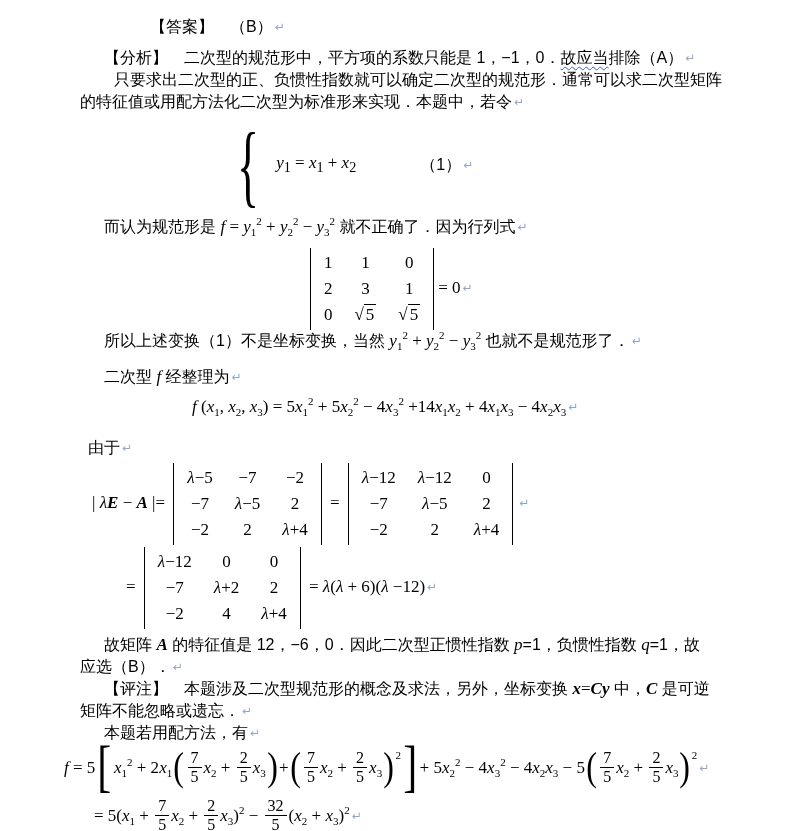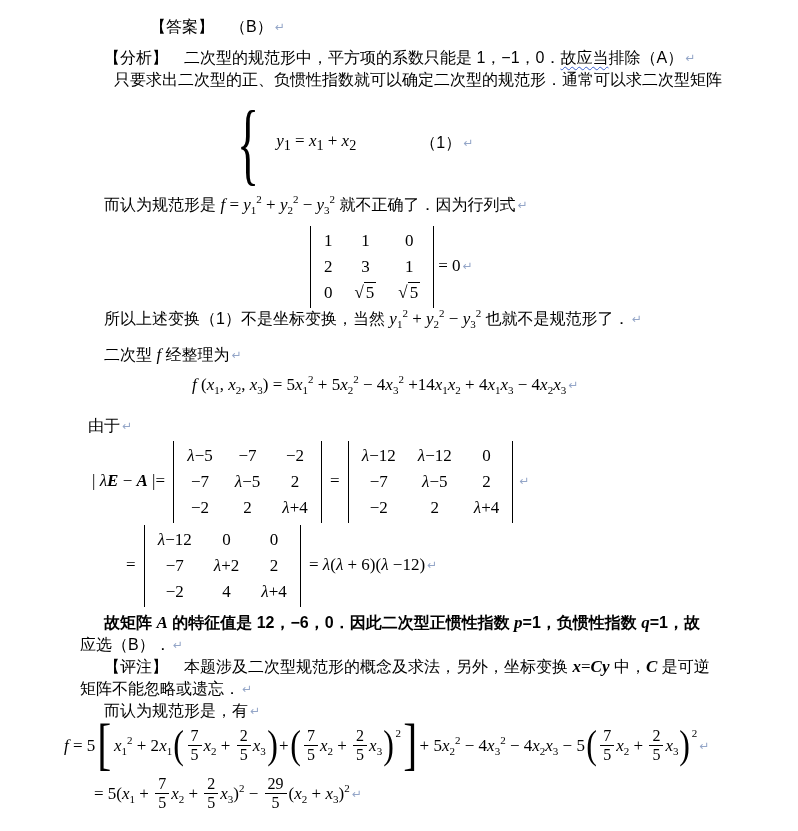--- a/index.html
+++ b/index.html
@@ -45,33 +45,34 @@
   [data-name="line-body-1"]{padding-left:34px;}
   [data-name="equation-system"]{margin-top:10px;padding-left:152px;height:84px;}
   [data-name="line-incorrect-form"]{margin-top:9px;padding-left:24px;}
   [data-name="determinant-zero"]{margin-top:10px;padding-left:226px;}
   [data-name="line-conclusion-transform"]{padding-left:24px;}
   [data-name="line-f-intro"]{margin-top:14px;padding-left:24px;}
   [data-name="formula-f-expanded"]{margin-top:8px;padding-left:112px;}
   [data-name="line-youyu"]{margin-top:19px;padding-left:8px;}
   [data-name="lambda-det-line-1"]{margin-top:4px;padding-left:12px;}
   [data-name="lambda-det-line-2"]{margin-top:2px;padding-left:46px;}
-  [data-name="line-eigenvalues"]{margin-top:5px;padding-left:24px;font-weight:bold;}
+  [data-name="line-eigenvalues"]{margin-top:5px;padding-left:24px;}
   [data-name="line-remark"]{padding-left:24px;}
   [data-name="line-peifang-intro"]{padding-left:24px;}
   [data-name="formula-completing-square"]{margin-top:7px;margin-left:-16px;}
   [data-name="formula-completing-square-2"]{margin-top:12px;padding-left:14px;}
 </style>
 </head>
 <body>
 
 <div class="page" id="doc" data-name="document-page">
     <div class="blk" data-name="line-answer"><span class="cn" data-name="text-run">【答案】　（B）</span><span class="pm" data-name="paragraph-mark-icon" style="color:#94a6c8">↵</span></div>
     <div class="blk" data-name="line-analysis"><span class="cn" data-name="text-run">【分析】　二次型的规范形中，平方项的系数只能是 1，−1，0．</span><span class="cn wv" data-name="spellcheck-flagged-text" style="text-decoration-color:#3a5fcd">故应当</span><span class="cn" data-name="text-run">排除（A）</span><span class="pm" data-name="paragraph-mark-icon" style="color:#94a6c8">↵</span></div>
     <div class="blk" data-name="line-body-1"><span class="cn" data-name="text-run">只要求出二次型的正、负惯性指数就可以确定二次型的规范形．通常可以求二次型矩阵</span></div>
+    <div class="blk" data-name="line-body-2"><span class="cn" data-name="text-run">的特征值或用配方法化二次型为标准形来实现．本题中，若令</span><span class="pm" data-name="paragraph-mark-icon" style="color:#94a6c8">↵</span></div>
     <div class="blk sys" data-name="equation-system">
       <span class="brace" data-name="system-brace">{</span>
       <span class="sysrows" data-name="system-rows">
         <span class="sysrow" data-name="system-equation"><i>y</i><sub>1</sub> = <i>x</i><sub>1</sub> + <i>x</i><sub>2</sub></span>
       </span>
       <span class="systag cn" data-name="equation-tag">（1）</span>
       <span class="pm" data-name="paragraph-mark-icon" style="color:#94a6c8">↵</span>
     </div>
     <div class="blk" data-name="line-incorrect-form"><span class="cn" data-name="text-run">而认为规范形是 </span><span class="mt" data-name="math-run"><i>f</i> = <i>y</i><sub>1</sub><sup>2</sup> + <i>y</i><sub>2</sub><sup>2</sup> − <i>y</i><sub>3</sub><sup>2</sup></span><span class="cn" data-name="text-run"> 就不正确了．因为行列式</span><span class="pm" data-name="paragraph-mark-icon" style="color:#94a6c8">↵</span></div>
     <div class="blk" data-name="determinant-zero"><span class="det" data-name="determinant">
@@ -134,21 +135,21 @@
           <span class="dc" data-name="matrix-cell">−2</span>
           <span class="dc" data-name="matrix-cell">4</span>
           <span class="dc" data-name="matrix-cell"><i>λ</i>+4</span>
         </span>
         <span class="dbar" data-name="determinant-bar-right"></span>
       </span><span class="mt" data-name="math-run"> = <i>λ</i>(<i>λ</i> + 6)(<i>λ</i> −12)</span><span class="pm" data-name="paragraph-mark-icon" style="color:#94a6c8">↵</span></div>
     <div class="blk" data-name="line-eigenvalues"><span class="cn" data-name="text-run">故矩阵 </span><span class="mt" data-name="math-run"><b><i>A</i></b></span><span class="cn" data-name="text-run"> 的特征值是 12，−6，0．因此二次型正惯性指数 </span><span class="mt" data-name="math-run"><i>p</i></span><span class="cn" data-name="text-run">=1，负惯性指数 </span><span class="mt" data-name="math-run"><i>q</i></span><span class="cn" data-name="text-run">=1，故</span></div>
     <div class="blk" data-name="line-choose-b"><span class="cn" data-name="text-run">应选（B）．</span><span class="pm" data-name="paragraph-mark-icon" style="color:#94a6c8">↵</span></div>
     <div class="blk" data-name="line-remark"><span class="cn" data-name="text-run">【评注】　本题涉及二次型规范形的概念及求法，另外，坐标变换 </span><span class="mt" data-name="math-run"><b><i>x</i></b></span><span class="mt" data-name="math-run">=</span><span class="mt" data-name="math-run"><b><i>Cy</i></b></span><span class="cn" data-name="text-run"> 中，</span><span class="mt" data-name="math-run"><b><i>C</i></b></span><span class="cn" data-name="text-run"> 是可逆</span></div>
     <div class="blk" data-name="line-remark-2"><span class="cn" data-name="text-run">矩阵不能忽略或遗忘．</span><span class="pm" data-name="paragraph-mark-icon" style="color:#94a6c8">↵</span></div>
-    <div class="blk" data-name="line-peifang-intro"><span class="cn" data-name="text-run">而认为规范形是，有</span><span class="pm" data-name="paragraph-mark-icon" style="color:#94a6c8">↵</span></div>
+    <div class="blk" data-name="line-peifang-intro"><span class="cn" data-name="text-run">本题若用配方法，有</span><span class="pm" data-name="paragraph-mark-icon" style="color:#94a6c8">↵</span></div>
     <div class="blk" data-name="formula-completing-square"><span class="mt" data-name="math-run"><i>f</i> = 5<span class="bk" data-name="big-left-bracket">[</span><i>x</i><sub>1</sub><sup>2</sup> + 2<i>x</i><sub>1</sub><span class="bq" data-name="big-left-paren">(</span><span class="fr" data-name="fraction">
           <span class="fn">7</span>
           <span class="fd">5</span>
         </span><i>x</i><sub>2</sub> + <span class="fr" data-name="fraction">
           <span class="fn">2</span>
           <span class="fd">5</span>
         </span><i>x</i><sub>3</sub><span class="bq" data-name="big-right-paren">)</span>+<span class="bq" data-name="big-left-paren">(</span><span class="fr" data-name="fraction">
           <span class="fn">7</span>
           <span class="fd">5</span>
         </span><i>x</i><sub>2</sub> + <span class="fr" data-name="fraction">
@@ -161,16 +162,16 @@
           <span class="fn">2</span>
           <span class="fd">5</span>
         </span><i>x</i><sub>3</sub><span class="bq" data-name="big-right-paren">)</span><sup>2</sup></span><span class="pm" data-name="paragraph-mark-icon" style="color:#94a6c8">↵</span></div>
     <div class="blk" data-name="formula-completing-square-2"><span class="mt" data-name="math-run">= 5(<i>x</i><sub>1</sub> + <span class="fr" data-name="fraction">
           <span class="fn">7</span>
           <span class="fd">5</span>
         </span><i>x</i><sub>2</sub> + <span class="fr" data-name="fraction">
           <span class="fn">2</span>
           <span class="fd">5</span>
         </span><i>x</i><sub>3</sub>)<sup>2</sup> − <span class="fr" data-name="fraction">
-          <span class="fn">29</span>
+          <span class="fn">32</span>
           <span class="fd">5</span>
         </span>(<i>x</i><sub>2</sub> + <i>x</i><sub>3</sub>)<sup>2</sup></span><span class="pm" data-name="paragraph-mark-icon" style="color:#94a6c8">↵</span></div>
   </div>
 
 </body></html>

